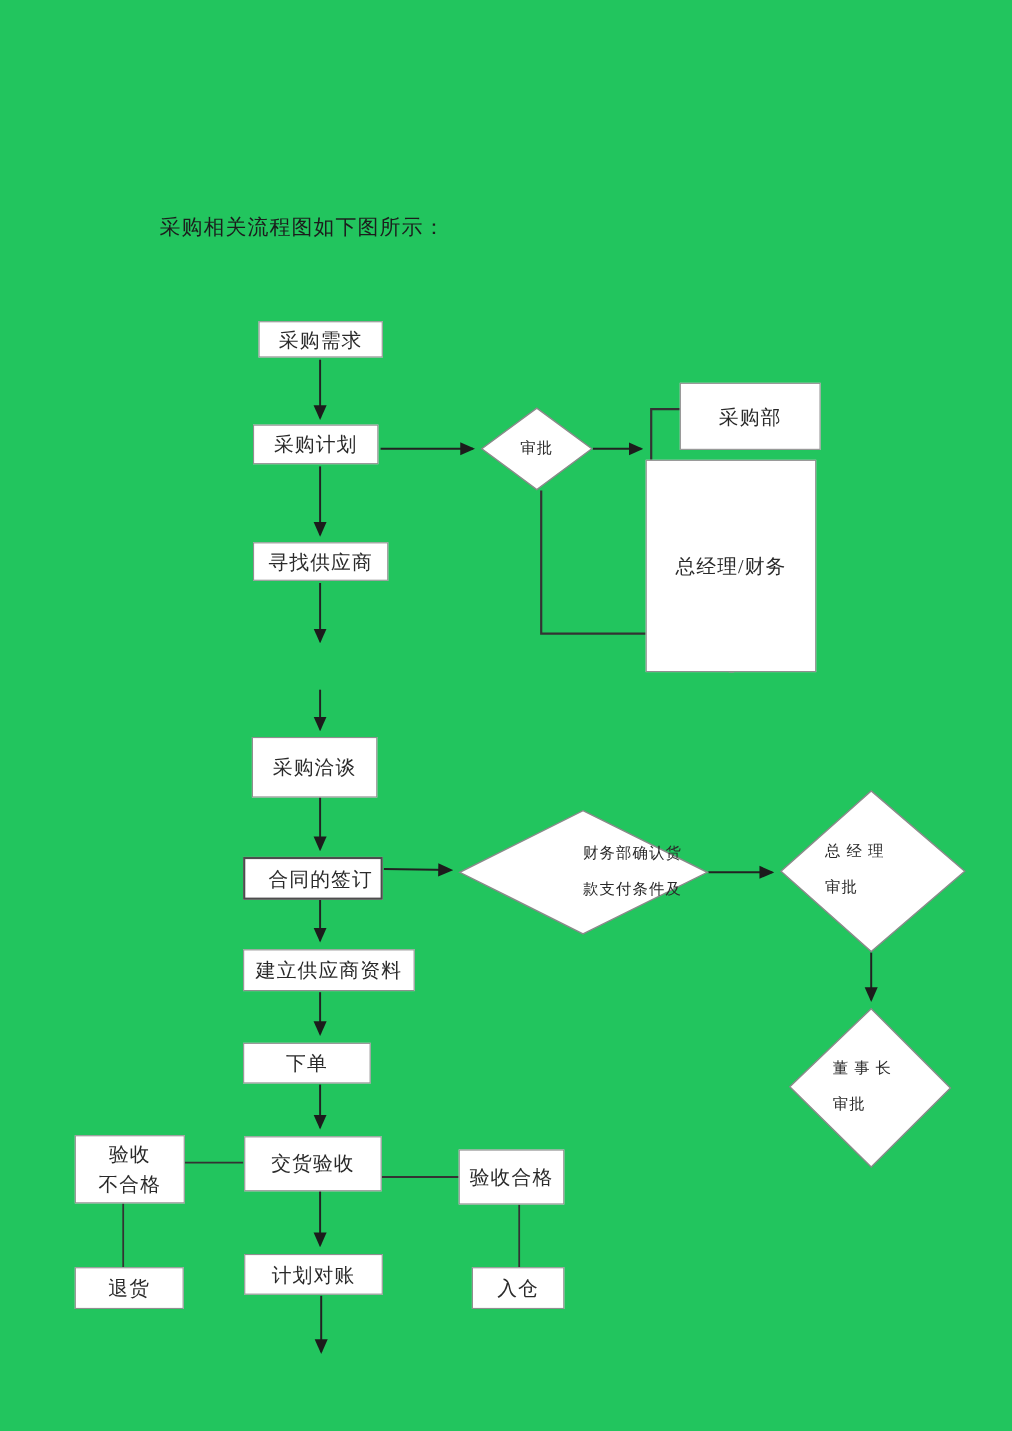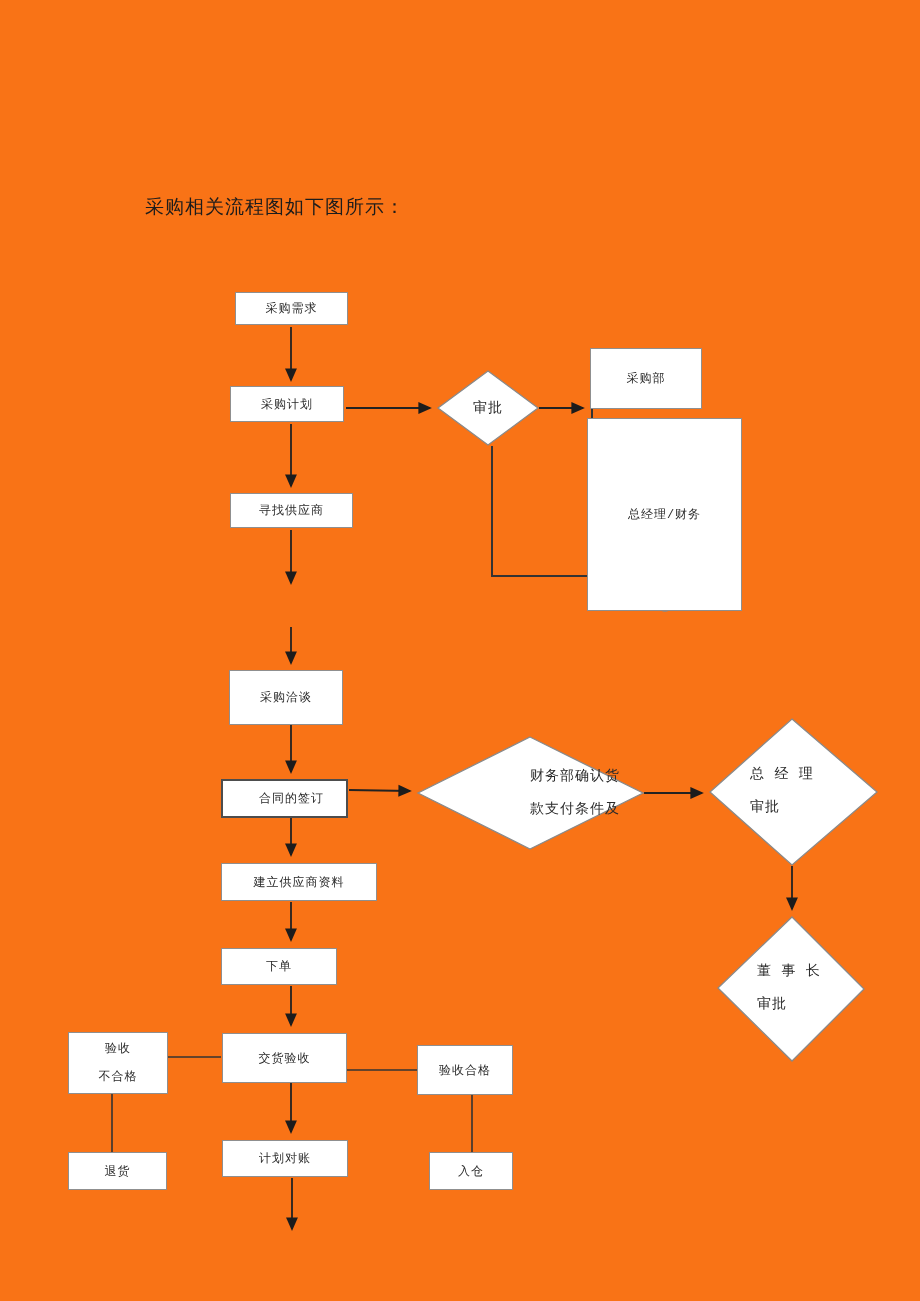--- a/index.html
+++ b/index.html
@@ -1,35 +1,35 @@
 <!DOCTYPE html>
 <html><head>
 <meta charset="utf-8">
 <style>
   html,body{margin:0;padding:0;background:#ffffff;}
   .page{
     position:relative;
     width:920px;height:1301px;
-    background:#f97316;
-    font-family:Liberation Mono, monospace;
+    background:#22c55e;
+    font-family:Liberation Serif, serif;
     color:#222222;
     overflow:hidden;
   }
   .title{
     position:absolute;left:145px;top:194px;
     font-size:19px;letter-spacing:1px;color:#1c1c1c;
     white-space:nowrap;
   }
   .lines-svg{position:absolute;left:0;top:0;width:920px;height:1301px;}
   .box{
     position:absolute;
     border:1px solid #8f8f8f;
     background:#ffffff;
     display:flex;align-items:center;justify-content:center;
-    font-size:12px;letter-spacing:1px;color:#2a2a2a;
+    font-size:18px;letter-spacing:1px;color:#2a2a2a;
     box-sizing:border-box;text-align:center;
   }
   .box.heavy{border:2px solid #4d4d4d;padding-left:14px;}
   .box .two-line{line-height:28px;}
   .dlabel{
     position:absolute;font-size:14px;letter-spacing:1px;color:#2a2a2a;
     line-height:33px;
   }
   .dlabel.center{text-align:right;}
   .dlabel.single{display:flex;align-items:center;justify-content:center;}
@@ -86,21 +86,21 @@
   </svg>
 
   <div class="box" style="left:235px;top:292px;width:113px;height:33px">
     <span>采购需求</span>
   </div>
 
   <div class="box" style="left:230px;top:386px;width:114px;height:36px">
     <span>采购计划</span>
   </div>
 
-  <div class="box" style="left:590px;top:348px;width:112px;height:61px">
+  <div class="box" style="left:618px;top:348px;width:128px;height:61px">
     <span>采购部</span>
   </div>
 
   <div class="box" style="left:587px;top:418px;width:155px;height:193px">
     <span>总经理/财务</span>
   </div>
 
   <div class="box" style="left:230px;top:493px;width:123px;height:35px">
     <span>寻找供应商</span>
   </div>

